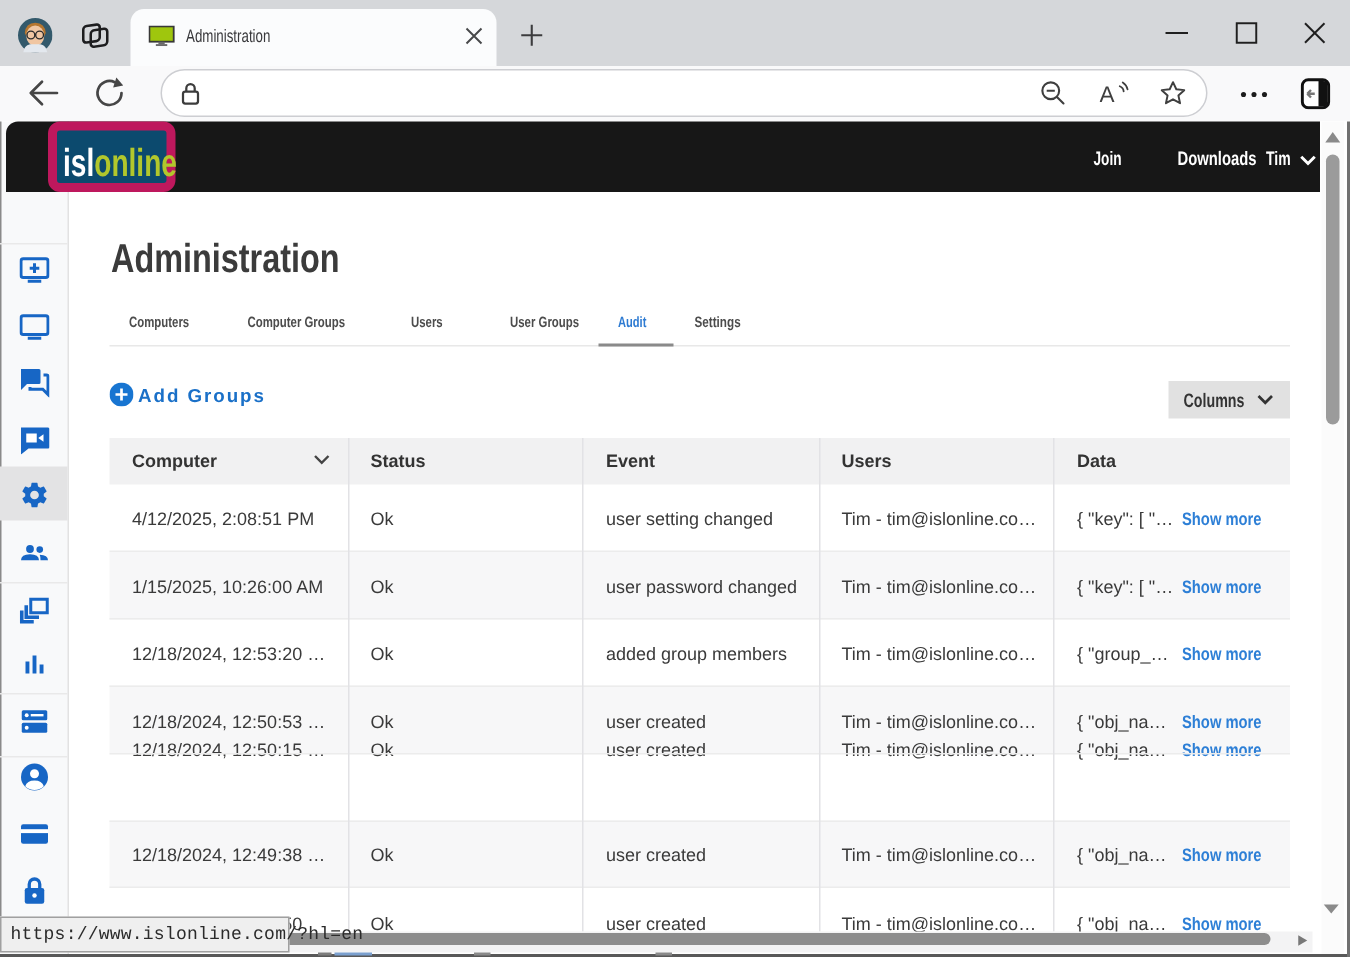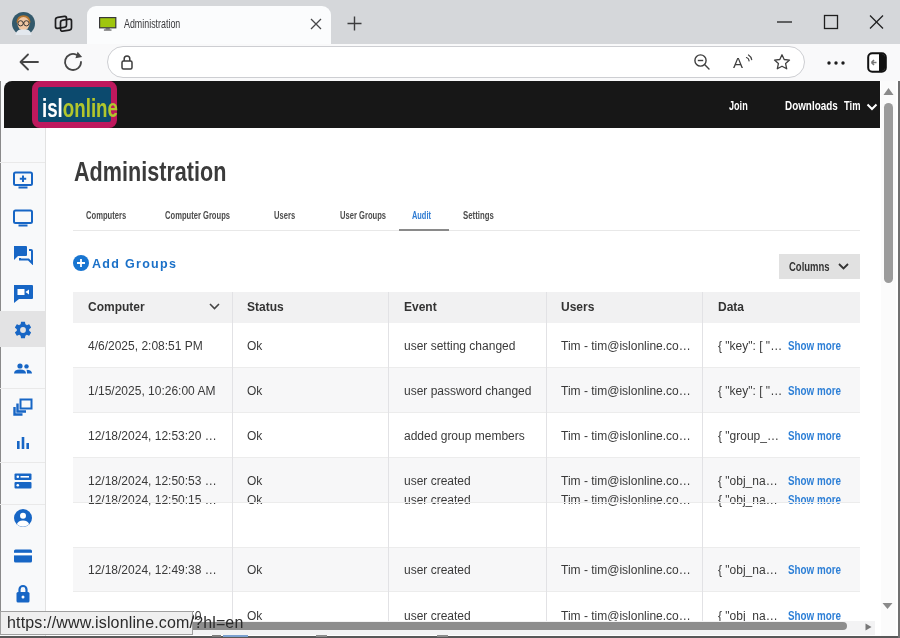--- a/index.html
+++ b/index.html
@@ -55,22 +55,22 @@
 .vline { width:1px; background:#e2e2e5; top:211px; height:329px; }
 .showmore { font-weight:700; color:#2d7fd6; }
 
 
 #vtrack { left:881px; top:0px; width:15px; height:557px; background:#fbfbfb; }
 #vthumb { left:884px; top:22px; width:9px; height:180px; background:#9b9b9b; border-radius:5px; }
 #rborder { left:898px; top:0px; width:2px; height:557px; background:#707070; }
 #htrack { left:46px; top:539.5px; width:829px; height:14px; background:#f3f3f4; }
 #hthumb { left:147px; top:540.5px; width:700px; height:8.5px; background:#8d8d8d; border-radius:4.5px; }
 #bubble { left:0px; top:530px; width:193px; height:24px; background:#efefef;
-  border:1px solid #a0a0a0; font-size:16px; letter-spacing:0.15px; color:#2b2b2b;
-  line-height:22px; padding-left:6px; white-space:nowrap; }
+  border:1px solid #a0a0a0; font-size:12px; letter-spacing:0.15px; color:#2b2b2b;
+  line-height:22px; padding-left:6px; white-space:nowrap;font-family:Liberation Mono, monospace; }
 #lborder { left:0; top:0; width:1px; height:530px; background:#8a8a8a; }
 </style>
 </head>
 <body>
 <div id="stage">
 
   <div class="abs" id="tabstrip"></div>
   <svg class="abs" style="left:12px; top:12px;" width="23" height="23" viewBox="0 0 23 23">
     <circle cx="11.5" cy="11.5" r="11.5" fill="#33596b"></circle>
     <path d="M4.5,10 Q5,3.5 11.5,3.2 Q18,3.5 18.5,10 L17.5,12 Q16.5,6.8 11.5,6.6 Q6.5,6.8 5.5,12 Z" fill="#b5762f"></path>
@@ -255,21 +255,21 @@
     <div class="abs th" style="left:88px;">Computer</div>
     <svg class="abs" style="left:209px; top:222px;" width="11" height="7" viewBox="0 0 11 7">
       <path d="M1,1 L5.5,5.5 L10,1" fill="none" stroke="#444" stroke-width="1.6"></path>
     </svg>
     <div class="abs th" style="left:247px;">Status</div>
     <div class="abs th" style="left:404px;">Event</div>
     <div class="abs th" style="left:561px;">Users</div>
     <div class="abs th" style="left:718px;">Data</div>
 
     <div class="abs row" style="top:242px;">
-      <span class="c" style="left:15px;">4/6/2025, 2:08:51 PM</span>
+      <span class="c" style="left:15px;">4/12/2025, 2:08:51 PM</span>
       <span class="c" style="left:174px;">Ok</span>
       <span class="c" style="left:331px;">user setting changed</span>
       <span class="c" style="left:488px;">Tim - tim@islonline.co…</span>
       <span class="c" style="left:645px;">{ "key": [ "…</span>
       <span class="c" style="left:715px;"><span class="sx showmore" style="transform:scaleX(0.82)">Show more</span></span>
     </div>
     <div class="abs row alt" style="top:286.8px;">
       <span class="c" style="left:15px;">1/15/2025, 10:26:00 AM</span>
       <span class="c" style="left:174px;">Ok</span>
       <span class="c" style="left:331px;">user password changed</span>

